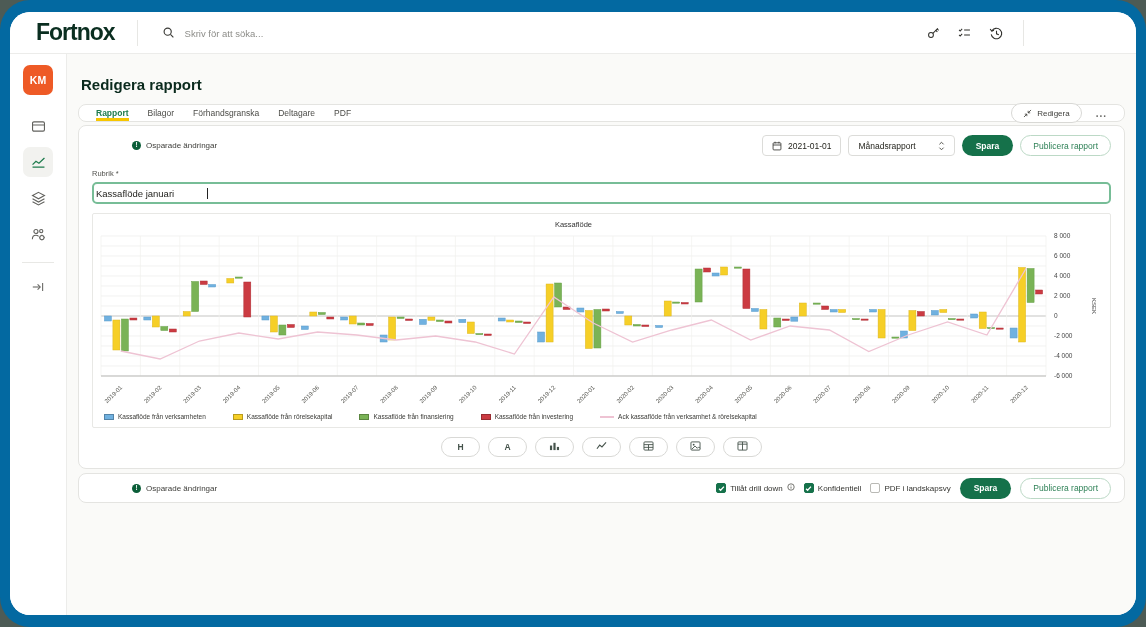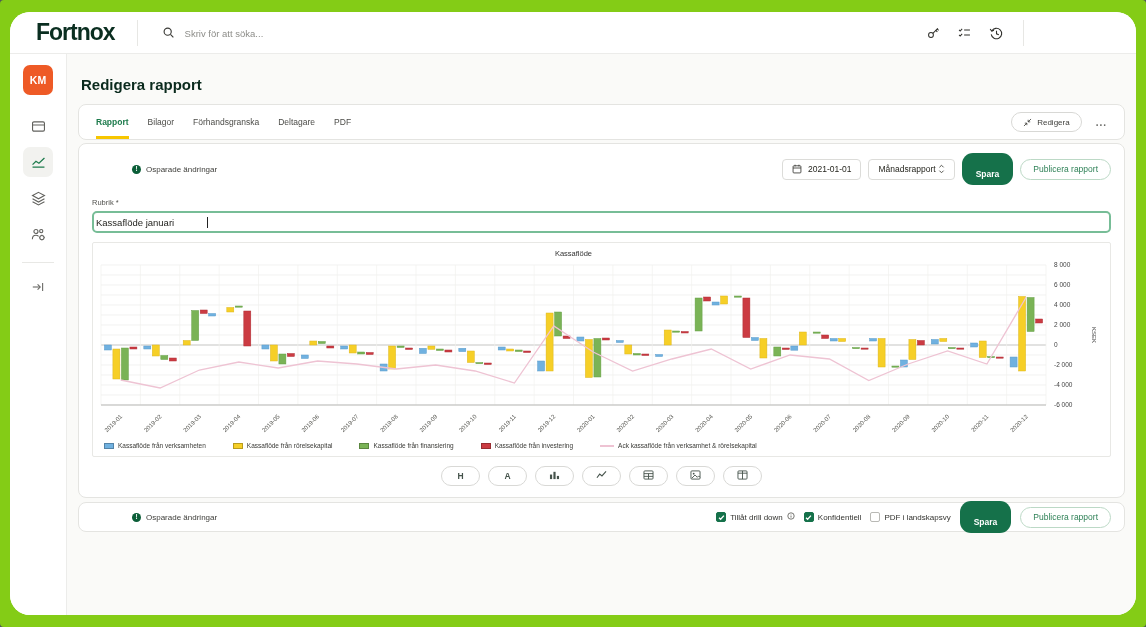--- a/index.html
+++ b/index.html
@@ -1,18 +1,18 @@
 <!DOCTYPE html>
 <html><head>
 <meta charset="utf-8">
 <style>
   * { box-sizing:border-box; margin:0; padding:0; }
   html,body { width:1146px; height:627px; }
   body { background:#4d5b55; font-family:"Liberation Sans",sans-serif; overflow:hidden; position:relative; }
-  .frame { position:absolute; inset:0; background:#84cc16; border-radius:4px; }
+  .frame { position:absolute; inset:0; background:#0369a1; border-radius:30px; }
   .app { position:absolute; left:10px; top:12px; right:10px; bottom:12px; background:#fff; border-radius:20px; overflow:hidden; display:flex; flex-direction:column; }
 
   
   .topbar { flex:0 0 42px; display:flex; align-items:center; border-bottom:1px solid #ececea; position:relative; padding-left:26px; background:#fff; }
   .logo { font-size:23px; font-weight:800; color:#0a2e20; letter-spacing:-1px; }
   .tb-divider { width:1px; height:26px; background:#e7e7e4; margin-left:22px; }
   .search { display:flex; align-items:flex-end; gap:10px; margin-left:24px; color:#8d8d89; font-size:9.5px; cursor:text; }
   .org-pill { position:absolute; left:519px; top:9px; height:25px; display:flex; align-items:center; gap:7px; background:#dff2e3; border:none; border-radius:13px; padding:0 13px; font-size:9.5px; font-weight:700; color:#0c4631; cursor:pointer; }
   .tb-right { position:absolute; right:112px; top:0; height:42px; display:flex; align-items:center; gap:17px; }
   .tb-icon { cursor:pointer; display:block; }
@@ -23,36 +23,36 @@
   .avatar { width:30px; height:30px; border-radius:7px; background:#ee5a26; color:#fff; font-size:10.5px; font-weight:700; display:grid; place-items:center; margin-bottom:13px; cursor:pointer; }
   .nav-item { width:30px; height:30px; display:grid; place-items:center; margin:3px 0; border-radius:7px; cursor:pointer; }
   .nav-item.active { background:#f2f2ef; }
   .side-divider { width:32px; height:1px; background:#e8e8e5; margin:10px 0 6px; }
 
   .main { flex:1; background:#fafaf8; padding:12px 11px 0; overflow:hidden; }
   .page-title { font-size:15px; font-weight:700; color:#0a2a1d; margin:10px 0 11px 3px; }
   .card { background:#fff; border:1px solid #e4e4e1; border-radius:8px; }
 
   
-  .tabs-card { height:36px; display:flex; align-items:center; padding:0 17px; }
+  .tabs-card { height:18px; display:flex; align-items:center; padding:0 17px; }
   .tabs { display:flex; gap:19px; height:100%; }
   .tab { display:flex; align-items:center; font-size:8.5px; color:#4c4c48; border-bottom:3px solid transparent; padding-top:3px; cursor:pointer; white-space:nowrap; }
   .tab.active { color:#1d7b4c; font-weight:700; border-bottom-color:#f7c600; }
   .tabs-right { margin-left:auto; display:flex; align-items:center; gap:14px; }
   .btn-minimize { display:flex; align-items:center; gap:5px; border:1px solid #d8d8d5; background:#fff; border-radius:12px; height:20px; padding:0 11px; font-size:8px; color:#3e3e3a; cursor:pointer; }
   .more { color:#6b6b67; font-size:10px; font-weight:700; letter-spacing:1px; cursor:pointer; }
 
   
   .editor-card { margin-top:3px; padding:9px 13px 8px; }
   .row1 { display:flex; align-items:center; }
   .unsaved { display:flex; align-items:center; gap:5px; font-size:8px; color:#3d3d39;margin-left:40px; }
   .unsaved-dot { width:9px; height:9px; border-radius:50%; background:#0b5e38; color:#fff; font-size:6.5px; font-weight:700; display:grid; place-items:center; line-height:1; }
   .controls { margin-left:auto; display:flex; align-items:center; gap:7px; }
   .input-box { display:flex; align-items:center; gap:6px; border:1px solid #dcdcd9; border-radius:4px; height:21px; padding:0 9px; font-size:8.5px; color:#26261f; background:#fff; cursor:pointer; }
-  .btn-primary { height:21px; border:none; border-radius:11px; background:#15714a; color:#fff; font-size:8.5px; font-weight:700; padding:16px 14px; cursor:pointer; }
+  .btn-primary { height:21px; border:none; border-radius:11px; background:#15714a; color:#fff; font-size:8.5px; font-weight:700; padding:0 14px; cursor:pointer; }
   .btn-outline { height:21px; border:1px solid #bcd9c6; border-radius:11px; background:#fff; color:#2f8157; font-size:8.5px; padding:0 12px; cursor:pointer; }
 
   .rubrik-label { margin-top:13px; font-size:7.5px; color:#53534f; }
   .rubrik-input { margin-top:4px; width:100%; border:2px solid #77bd97; border-radius:5px; height:22px; display:flex; align-items:center; padding:0 2px; font-size:9.5px; color:#1e1e1a; background:#fff; cursor:text;gap:32px; }
   .caret { width:1px; height:11px; background:#222; margin-left:1px; }
 
   
   .chart-panel { margin-top:9px; border:1px solid #e8e8e5; border-radius:2px; padding:4px 2px 0; background:#fff; }
   svg text { font-family:"Liberation Sans",sans-serif; }
   .legend { display:flex; align-items:center; padding:3px 4px 7px 9px; flex-wrap:nowrap; }
@@ -188,21 +188,21 @@
           <div class="controls">
             <div class="input-box">
               <svg width="10" height="10" viewBox="0 0 14 14" fill="none" stroke="#3a3a36" stroke-width="1.2">
                     <rect x="1.5" y="2.5" width="11" height="10" rx="1.2"></rect>
                     <line x1="1.5" y1="5.6" x2="12.5" y2="5.6"></line>
                     <line x1="4.3" y1="1" x2="4.3" y2="3.4"></line>
                     <line x1="9.7" y1="1" x2="9.7" y2="3.4"></line>
                   </svg>
               <span>2021-01-01</span>
             </div>
-            <div class="input-box" style="gap:2px">
+            <div class="input-box" style="gap:22px">
               <span>Månadsrapport</span>
               <svg width="7" height="10" viewBox="0 0 8 12" fill="none" stroke="#55554f" stroke-width="1.2">
                     <polyline points="1.5,4 4,1.5 6.5,4"></polyline>
                     <polyline points="1.5,8 4,10.5 6.5,8"></polyline>
                   </svg>
             </div>
             <button class="btn-primary">Spara</button>
             <button class="btn-outline">Publicera rapport</button>
           </div>
         </div>

